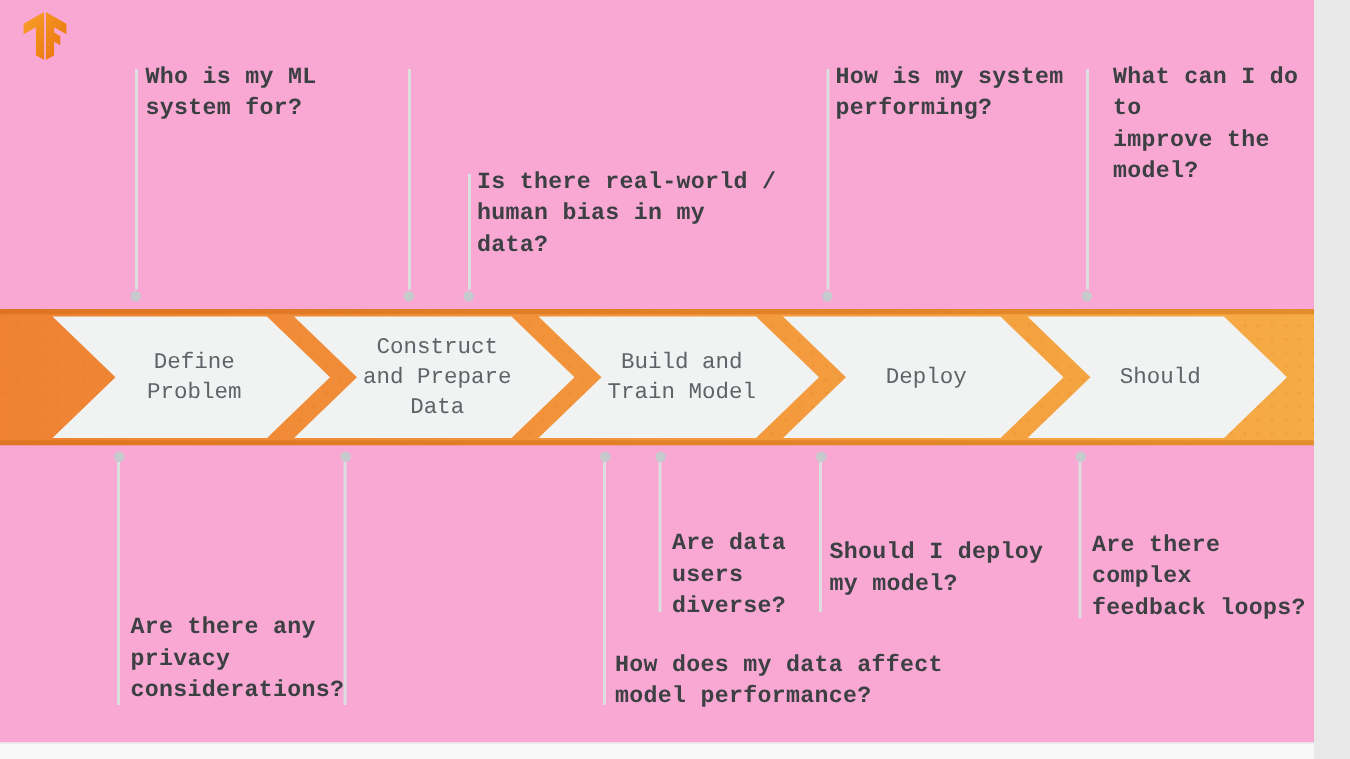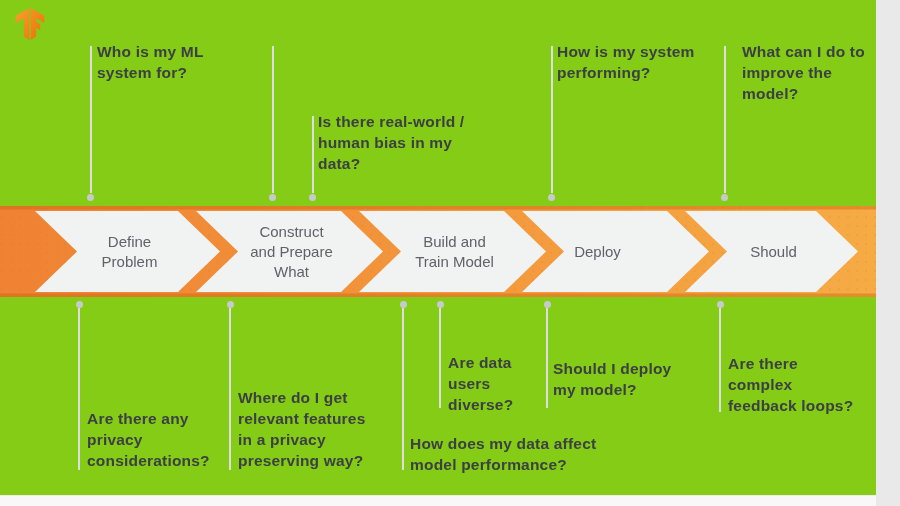--- a/index.html
+++ b/index.html
@@ -1,18 +1,18 @@
 <!DOCTYPE html>
 <html><head>
 <meta charset="utf-8">
 <style>
   html,body{margin:0;padding:0;background:#e9e9e9;}
   .stage{
-    position:relative;width:876px;height:506px;background:#84cc16;overflow:hidden;
-    font-family:Liberation Sans, sans-serif;
+    position:relative;width:876px;height:506px;background:#f9a8d4;overflow:hidden;
+    font-family:Liberation Mono, monospace;
   }
   .q{
     position:absolute;font-weight:bold;font-size:15.5px;line-height:21px;
     color:#3C4043;white-space:pre-line;letter-spacing:.2px;
   }
   .connector{position:absolute;width:2px;background:#DCDEE0;}
   .dot{position:absolute;width:7px;height:7px;border-radius:50%;background:#C7CACD;}
   .banner-svg{position:absolute;left:0;top:206px;}
   .step-label{
     position:absolute;top:206px;height:91px;display:flex;align-items:center;justify-content:center;
@@ -83,24 +83,24 @@
     <polygon fill="#F1F2F2" points="196,5 341,5 383,45.5 341,86 196,86 238,45.5"></polygon>
     <polygon fill="#F1F2F2" points="359,5 504,5 546,45.5 504,86 359,86 401,45.5"></polygon>
     <polygon fill="#F1F2F2" points="522,5 667,5 709,45.5 667,86 522,86 564,45.5"></polygon>
     <polygon fill="#F1F2F2" points="685,5 816,5 858,45.5 816,86 685,86 727,45.5"></polygon>
   </svg>
 
   <div class="step-label" style="left:57px;width:145px;">Define
 Problem</div>
   <div class="step-label" style="left:219px;width:145px;">Construct
 and Prepare
-What</div>
+Data</div>
   <div class="step-label" style="left:382px;width:145px;">Build and
 Train Model</div>
-  <div class="step-label" style="left:525px;width:145px;">Deploy</div>
+  <div class="step-label" style="left:545px;width:145px;">Deploy</div>
   <div class="step-label" style="left:701px;width:145px;">Should</div>
 
   <div class="dot" style="left:76px;top:301px;"></div>
   <div class="connector" style="left:78px;top:308px;height:162px;"></div>
 
   <div class="dot" style="left:227px;top:301px;"></div>
   <div class="connector" style="left:229px;top:308px;height:162px;"></div>
 
   <div class="dot" style="left:400px;top:301px;"></div>
   <div class="connector" style="left:402px;top:308px;height:162px;"></div>
@@ -110,24 +110,20 @@
 
   <div class="dot" style="left:544px;top:301px;"></div>
   <div class="connector" style="left:546px;top:308px;height:100px;"></div>
 
   <div class="dot" style="left:717px;top:301px;"></div>
   <div class="connector" style="left:719px;top:308px;height:104px;"></div>
 
   <div class="q" style="left:87px;top:408px;">Are there any
 privacy
 considerations?</div>
-  <div class="q" style="left:238px;top:387px;">Where do I get
-relevant features
-in a privacy
-preserving way?</div>
   <div class="q" style="left:410px;top:433px;">How does my data affect
 model performance?</div>
   <div class="q" style="left:448px;top:352px;">Are data
 users
 diverse?</div>
   <div class="q" style="left:553px;top:358px;">Should I deploy
 my model?</div>
   <div class="q" style="left:728px;top:353px;">Are there
 complex
 feedback loops?</div>

